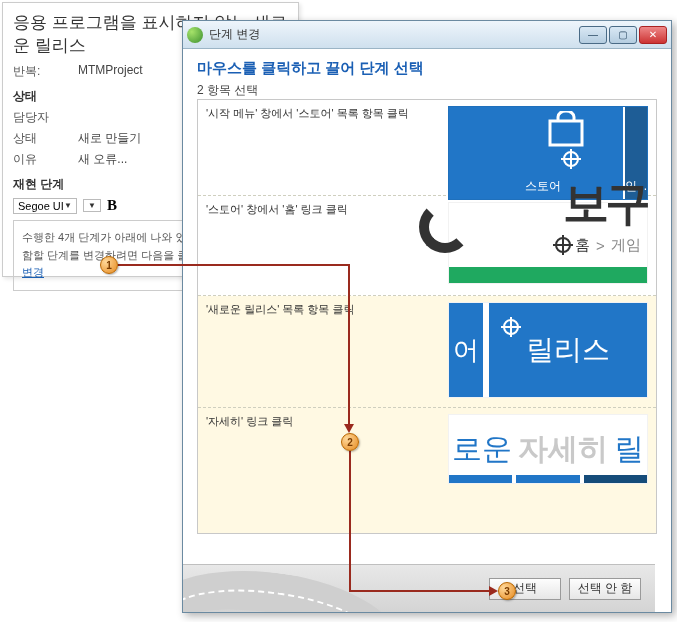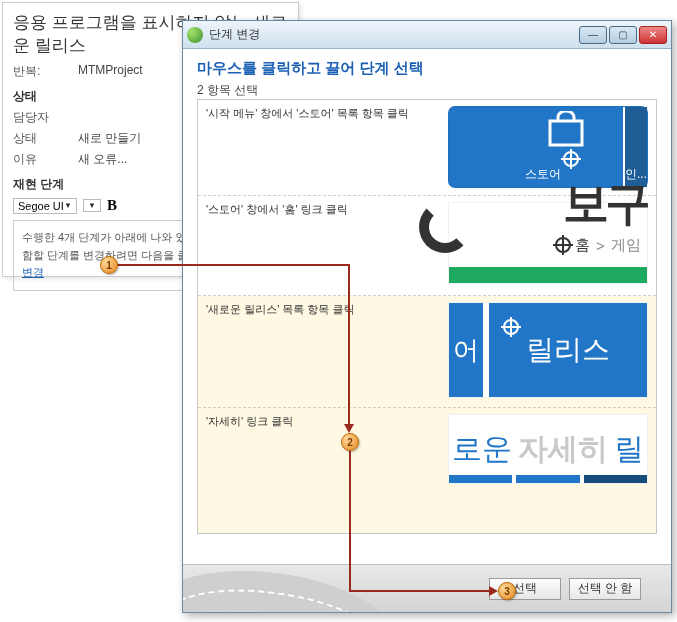--- a/index.html
+++ b/index.html
@@ -91,21 +91,21 @@
   .step:last-child { border-bottom:none; }
   .step .label { flex:1; font-size:11px; color:#333; }
   .step .thumb {
     width:200px;
     flex-shrink:0;
     border:1px solid rgba(0,0,0,0.05);
   }
   .step.selected { background:#fff9e3; }
 
   
-  .thumb1 { height:82px; background:#2176c7; position:relative;border-radius:7px; }
+  .thumb1 { height:94px; background:#2176c7; position:relative; }
   .thumb1 svg { position:absolute; }
   .thumb1 .bag { position:absolute; left:95px; top:4px; }
   .thumb1 .cross { position:absolute; left:112px; top:42px; }
   .thumb1 .lbl1 { position:absolute; left:76px; bottom:4px; color:#fff; font-size:12px; }
   .thumb1 .side { position:absolute; right:0; top:0; width:24px; height:100%; background:#1e5d96; border-left:2px solid #fff; color:#fff; font-size:12px; display:flex;align-items:flex-end;justify-content:center; padding-bottom:4px; }
 
   .thumb2 { height:82px; background:#fff; position:relative; }
   .thumb2 .big { position:absolute; right:0; top:-30px; font-size:46px; font-weight:bold; color:#333; letter-spacing:-4px; }
   .thumb2 .crumb { position:absolute; right:6px; bottom:28px; font-size:15px; color:#888; display:flex; align-items:center; gap:2px;}
   .thumb2 .crumb .home { color:#333; }
@@ -120,26 +120,26 @@
   .thumb4 { height:70px; background:#fff; position:relative; display:flex; align-items:center; justify-content:space-around; border:1px solid #ddd;}
   .thumb4 .t { font-size:30px; color:#2176c7; }
   .thumb4 .t.g { color:#c9c9c9;font-weight:bold; }
   .thumb4 .bars { position:absolute; bottom:0; left:0; right:0; display:flex; }
   .thumb4 .bars div { height:8px; flex:1; }
   .thumb4 .bars .b1 { background:#2176c7; margin-right:4px; }
   .thumb4 .bars .b2 { background:#2176c7; margin-right:4px; }
   .thumb4 .bars .b3 { background:#154c7a; }
 
   .dlg-footer {
-    position:absolute; left:0; right:0; bottom:0;
+    position:absolute; left:0; right:16px; bottom:0;
     height:48px;
     background: linear-gradient(#e8e8e8,#d4d4d4);
     border-top:1px solid #bfbfbf;
     display:flex; align-items:center; justify-content:flex-end;
-    padding-right:30px; gap:8px;
+    padding-right:14px; gap:8px;
     overflow:hidden;
   }
   .road {
     position:absolute; left:-40px; top:8px; width:260px; height:120px;
     border:40px solid #cfcfcf; border-radius:50%;
     border-right-color:transparent; border-bottom-color:transparent;
     transform:rotate(8deg);
     pointer-events:none;
   }
   .road::after{

